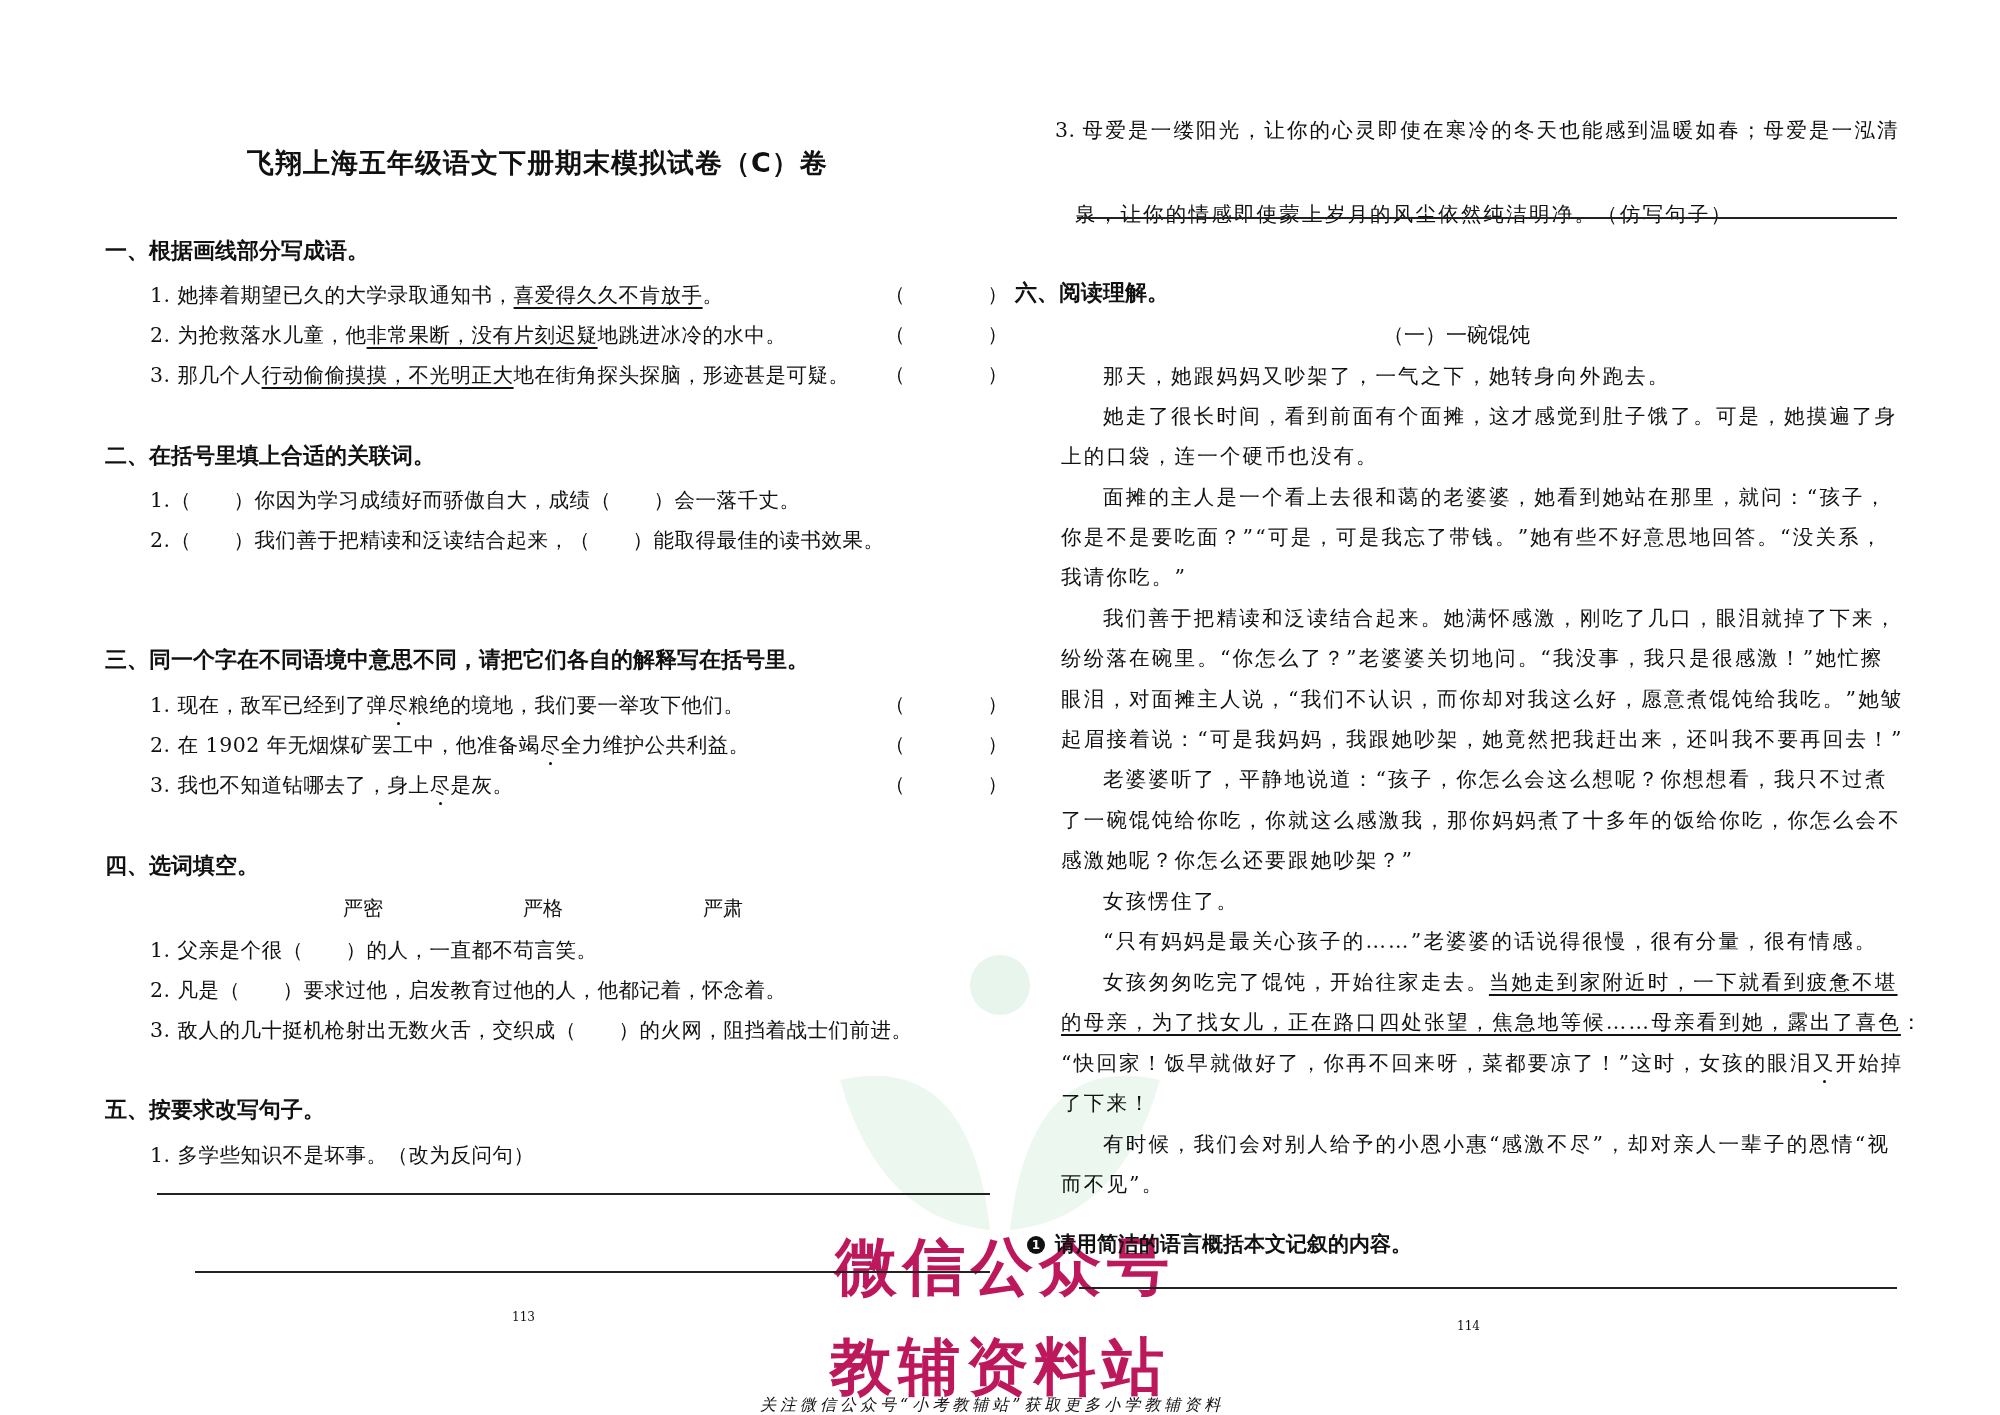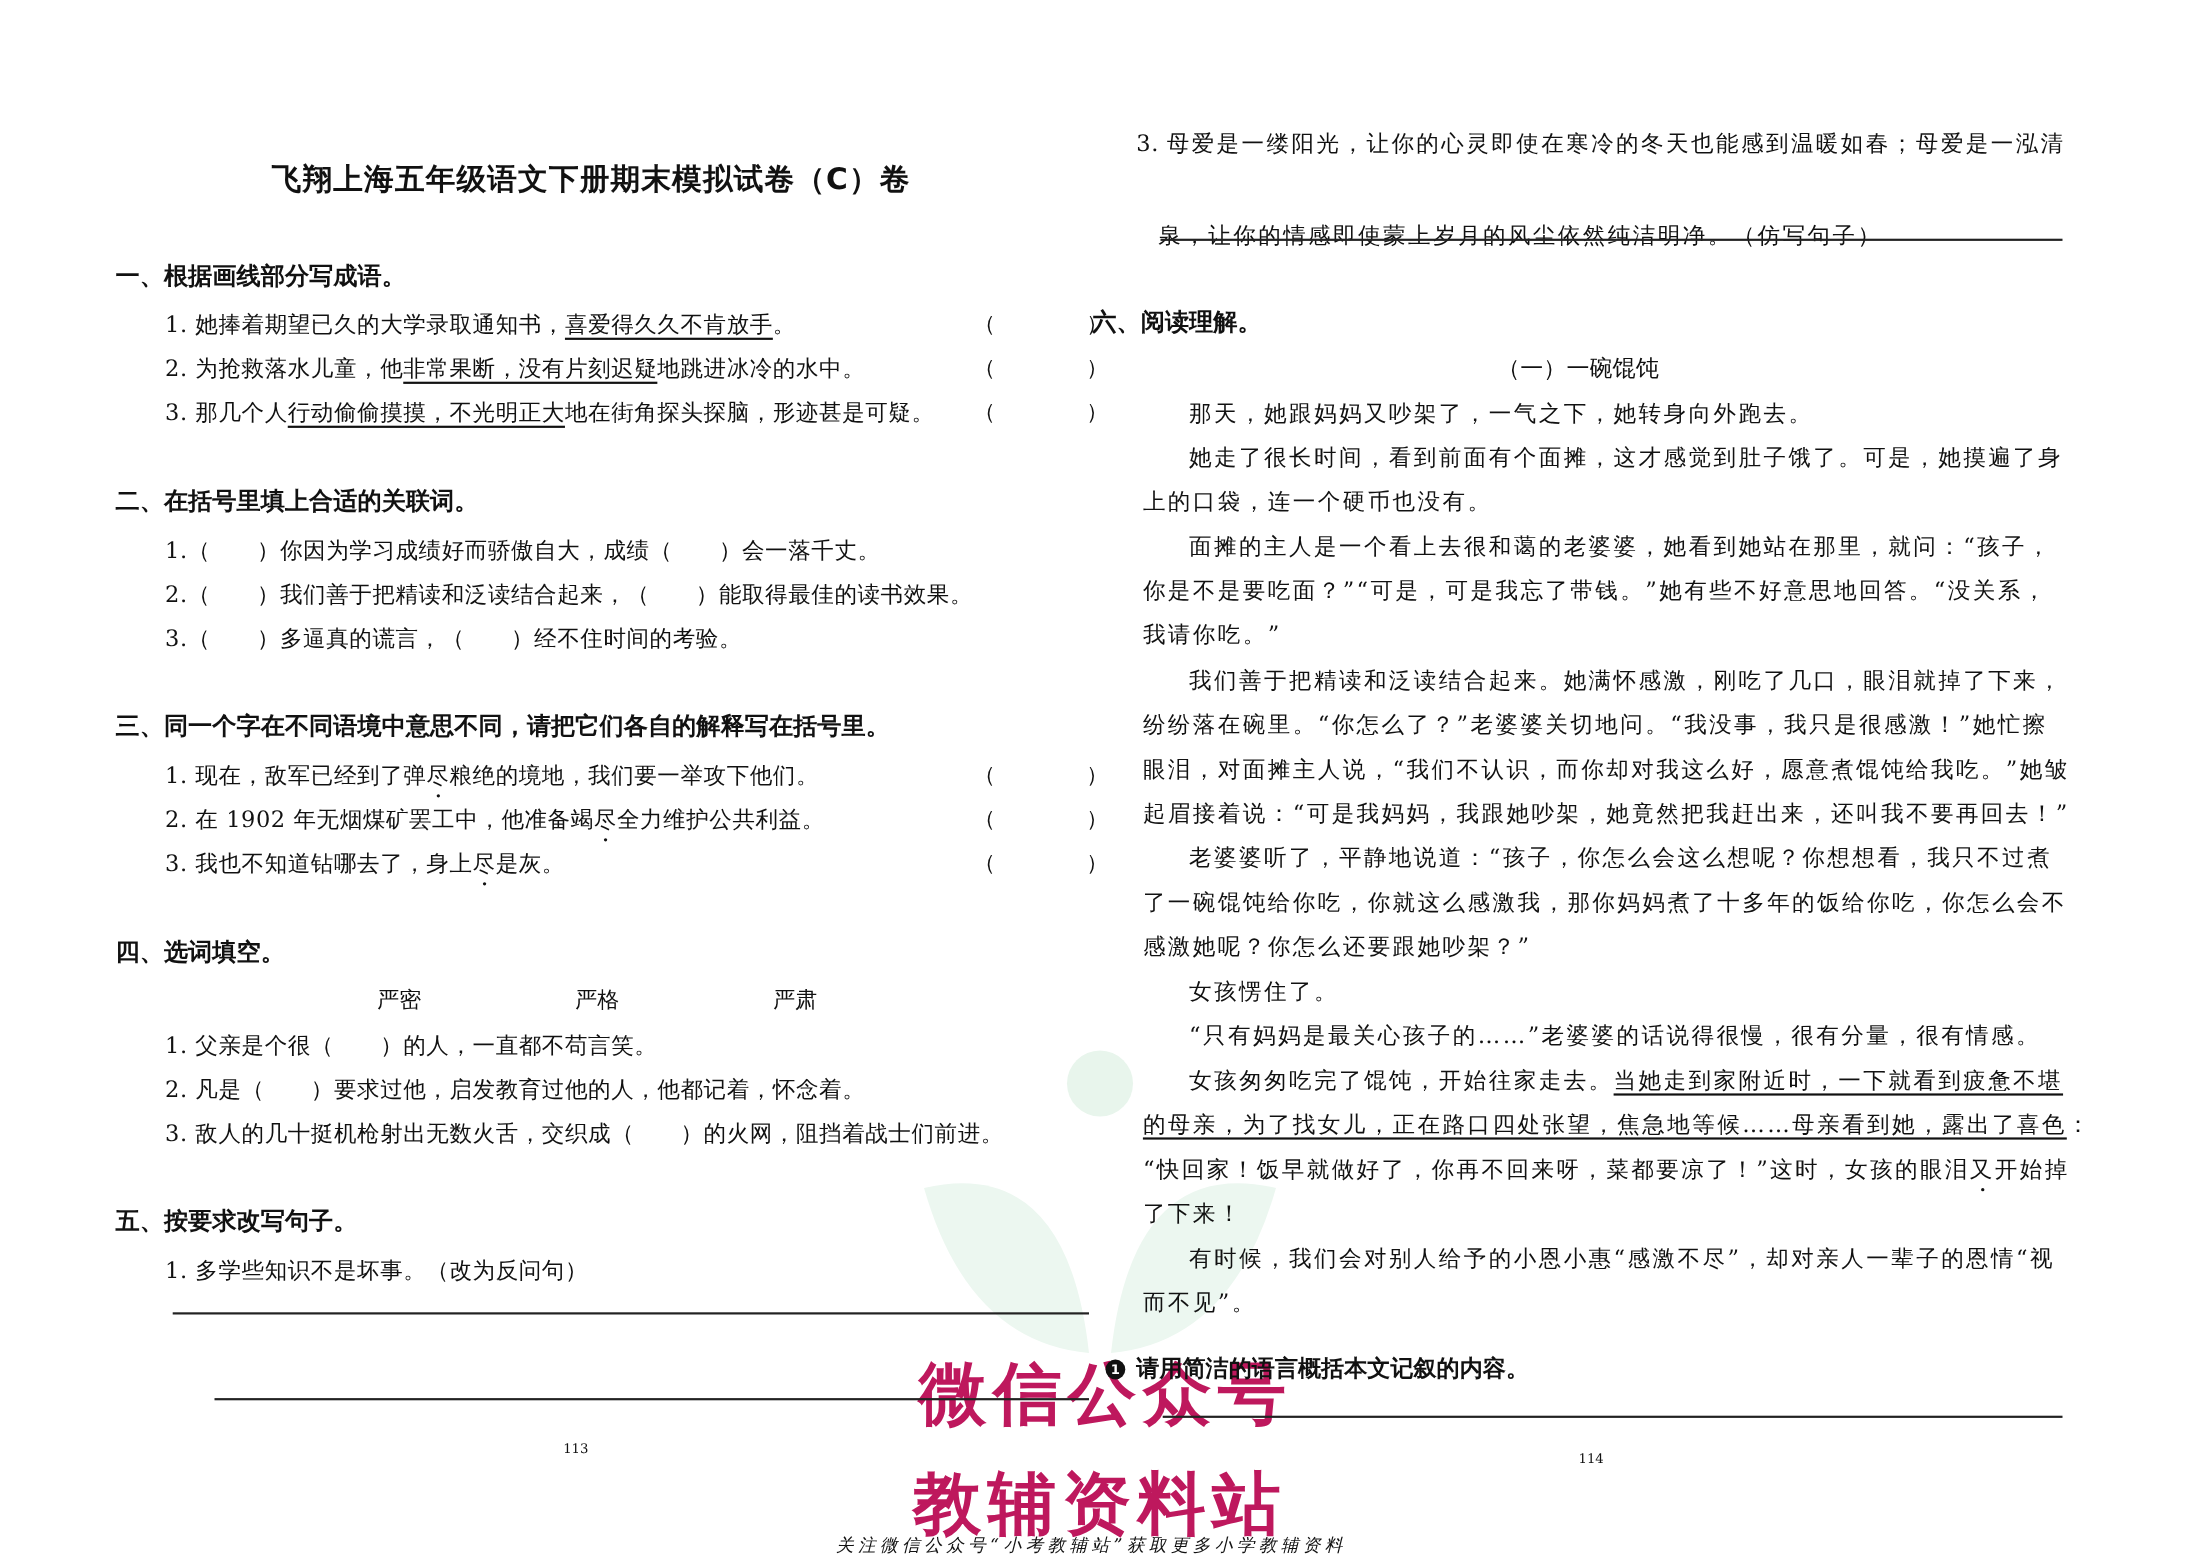--- a/index.html
+++ b/index.html
@@ -60,23 +60,20 @@
   </div>
   <div class="abs q paren" style="left:885px;top:361px;">（　　　　）</div>
 
   <div class="abs sec" style="left:105px;top:441px;">二、在括号里填上合适的关联词。</div>
   <div class="abs q" style="left:150px;top:486px;">
     <span>1.</span><span>（　　）你因为学习成绩好而骄傲自大，成绩（　　）会一落千丈。</span>
   </div>
   <div class="abs q" style="left:150px;top:526px;">
     <span>2.</span><span>（　　）我们善于把精读和泛读结合起来，（　　）能取得最佳的读书效果。</span>
   </div>
-  <div class="abs q" style="left:150px;top:566px;">
-    <span>3.</span><span>（　　）多逼真的谎言，（　　）经不住时间的考验。</span>
-  </div>
 
   <div class="abs sec" style="left:105px;top:645px;">三、同一个字在不同语境中意思不同，请把它们各自的解释写在括号里。</div>
   <div class="abs q" style="left:150px;top:691px;">
     <span>1.</span>
     <span>现在，敌军已经到了弹</span><span class="dot">尽</span><span>粮绝的境地，我们要一举攻下他们。</span>
   </div>
   <div class="abs q paren" style="left:885px;top:691px;">（　　　　）</div>
 
   <div class="abs q" style="left:150px;top:731px;">
     <span>2.</span>
@@ -113,21 +110,21 @@
   <div class="abs q" style="left:150px;top:1141px;">
     <span>1.</span>
     <span>多学些知识不是坏事。（改为反问句）</span>
   </div>
   <div class="line" style="left:157px;top:1193px;width:833px;"></div>
   <div class="line" style="left:195px;top:1271px;width:795px;"></div>
 
   <div class="abs pagenum" style="left:512px;top:1310px;">113</div>
 </div>
 
-<div class="page" style="left:975px;top:0;width:1000px;height:1415px;">
+<div class="page" style="left:997px;top:0;width:1000px;height:1415px;">
   <div class="abs q" style="left:58px;top:116px;">
     <span>3.</span>
     <span class="para">母爱是一缕阳光，让你的心灵即使在寒冷的冬天也能感到温暖如春；母爱是一泓清</span>
   </div>
   <div class="abs para" style="left:78px;top:155px;margin-top:45px;">泉，让你的情感即使蒙上岁月的风尘依然纯洁明净。（仿写句子）</div>
   <div class="line" style="left:80px;top:217px;width:820px;"></div>
 
   <div class="abs sec" style="left:18px;top:278px;">六、阅读理解。</div>
   <div class="abs sec" style="left:386px;top:321px;font-weight:normal;font-size:21px;">（一）一碗馄饨</div>
 

